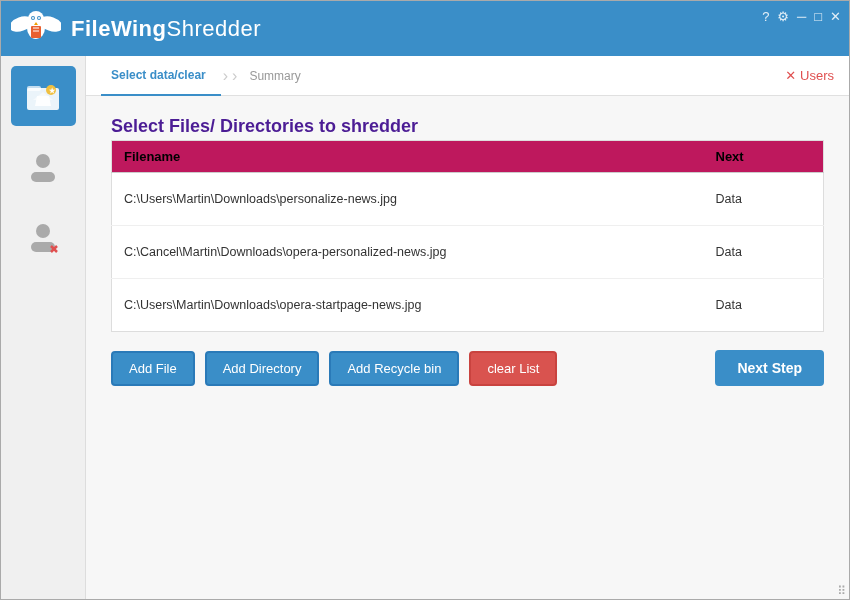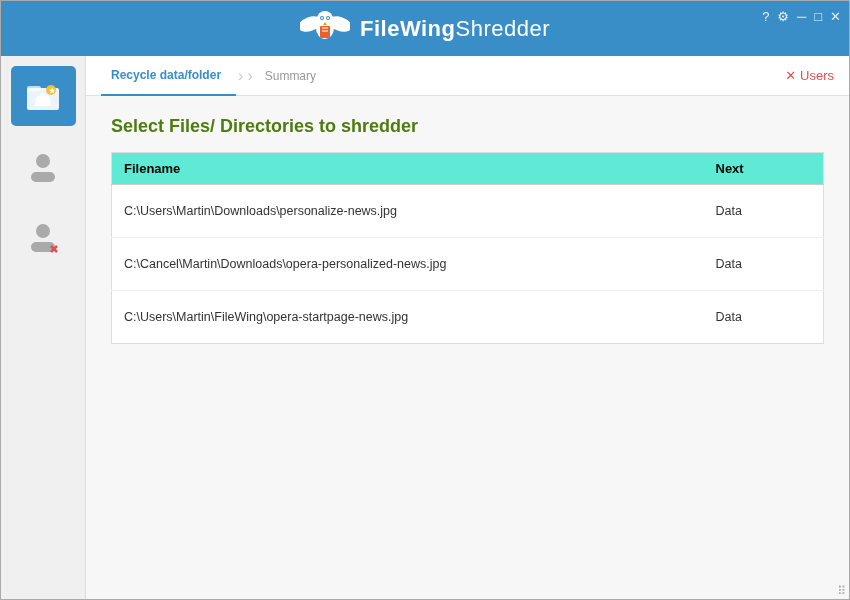--- a/index.html
+++ b/index.html
@@ -14,21 +14,20 @@
     }
 
     
     #titlebar {
       background: #3a8ec8;
       height: 55px;
       display: flex;
       align-items: center;
       padding: 0 10px;
       position: relative;
-      justify-content: center;
     }
     #app-logo {
       width: 50px;
       height: 45px;
       margin-right: 10px;
       display: flex;
       align-items: center;
       justify-content: center;
     }
     #app-title {
@@ -142,35 +141,35 @@
       align-items: center;
       gap: 4px;
     }
 
     
     #page-body {
       padding: 20px 25px;
       flex: 1;
     }
     #page-heading {
-      color: #4d7c0f;
+      color: #4c1d95;
       font-size: 18px;
       font-weight: 600;
-      margin-bottom: 15px;
+      margin-bottom: 3px;
     }
 
     
     #file-table {
       width: 100%;
       border-collapse: collapse;
       background: white;
       border: 1px solid #ddd;
     }
     #file-table th {
-      background: #5eead4;
+      background: #be185d;
       text-align: left;
       padding: 8px 12px;
       font-weight: 600;
       font-size: 13px;
       border-bottom: 1px solid #ccc;
     }
     #file-table td {
       padding: 19px 12px;
       border-bottom: 1px solid #efefef;
       font-size: 12.5px;
@@ -299,21 +298,21 @@
         <line x1="26" y1="28" x2="32" y2="34" stroke="#e05050" stroke-width="2.5"></line>
         <line x1="32" y1="28" x2="26" y2="34" stroke="#e05050" stroke-width="2.5"></line>
       </svg>
     </div>
   </div>
 
   <div id="content">
 
     <div id="steps-bar">
       <div id="steps-nav">
-        <span class="step active">Recycle data/folder</span>
+        <span class="step active">Select data/clear</span>
         <span class="step-sep">›</span>
         <span class="step-sep">›</span>
         <span class="step">Summary</span>
       </div>
       <button id="cancel-btn">
         <span>✕</span>
         <span>Users</span>
       </button>
     </div>
 
@@ -331,24 +330,31 @@
 
         <tr>
       <td>C:\Users\Martin\Downloads\personalize-news.jpg</td>
       <td>Data</td>
     </tr>
             <tr>
       <td>C:\Cancel\Martin\Downloads\opera-personalized-news.jpg</td>
       <td>Data</td>
     </tr>
             <tr>
-      <td>C:\Users\Martin\FileWing\opera-startpage-news.jpg</td>
+      <td>C:\Users\Martin\Downloads\opera-startpage-news.jpg</td>
       <td>Data</td>
     </tr>
           </tbody>
       </table>
 
+      <div id="action-buttons">
+        <button class="btn-blue">Add File</button>
+        <button class="btn-blue">Add Directory</button>
+        <button class="btn-blue">Add Recycle bin</button>
+        <button class="btn-red">clear List</button>
+        <button class="btn-next">Next Step</button>
+      </div>
     </div>
 
   </div>
 </div>
 
 <div id="resize-handle">⠿</div>
 
 </body></html>

